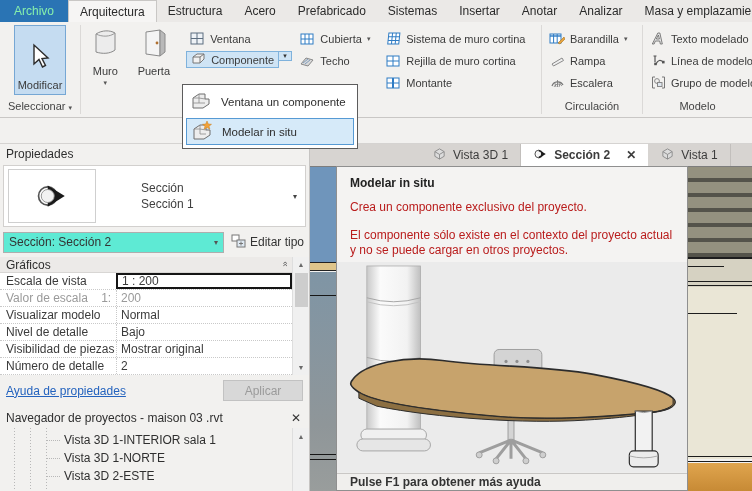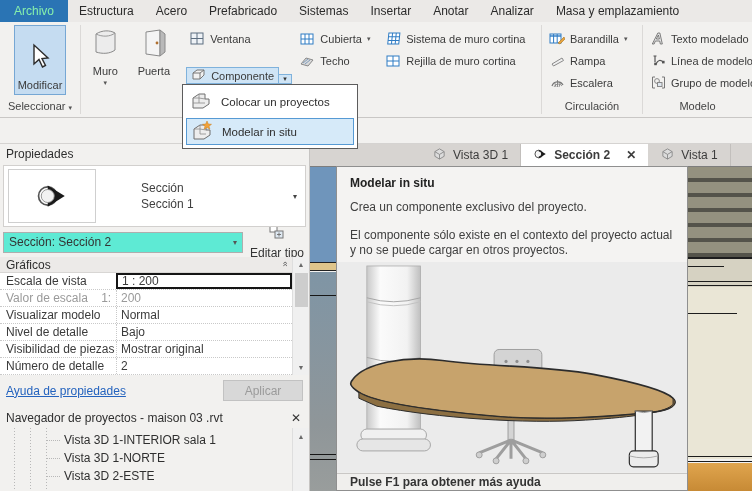--- a/index.html
+++ b/index.html
@@ -27,41 +27,41 @@
   .panel-sel { width:80px; }
   .modify-btn { margin:3px auto 0; width:52px; height:70px; background:#c5dcf1; border:1px solid #76a7d4;
     display:flex; flex-direction:column; align-items:center; justify-content:flex-end; gap:6px; padding-bottom:3px; cursor:default; }
   .bigbtn { width:52px; display:flex; flex-direction:column; align-items:center; justify-content:flex-start; padding-top:6px; gap:3px; }
   .bigbtn .blabel { font-size:11px; color:#3b3b3b; }
   .tiny-arrow { font-size:7px; color:#555; line-height:5px; }
 
   .scol { display:flex; flex-direction:column; padding-top:7px; }
   .sbtn { display:flex; align-items:center; height:19px; margin-bottom:3px; gap:5px; padding:0 3px; white-space:nowrap; }
   .sbtn .ic { width:16px; height:14px; flex:0 0 16px; display:flex; align-items:center; justify-content:center; }
-  .comp-wrap { display:flex; align-items:flex-end; height:33px; margin-bottom:3px; }
+  .comp-wrap { display:flex; align-items:flex-start; height:33px; margin-bottom:3px; }
   .comp-main { display:flex; align-items:center; gap:5px; background:#cfe4f5; border:1px solid #7fb2dc; padding:0 4px; }
   .comp-arrow { width:13px; display:flex; align-items:center; justify-content:center; background:#cfe4f5; border:1px solid #7fb2dc; border-left:none; font-size:7px; color:#333; }
 
   
   .options-strip { height:26px; background:#f2f1ef; border-bottom:1px solid #d5d3d1; }
 
   
   .main { display:flex; height:347px; }
   .left-col { width:310px; border-right:1px solid #c6c4c2; display:flex; flex-direction:column; background:#f2f1ef; }
 
   .prop-title { height:20px; display:flex; align-items:center; justify-content:space-between; padding:0 6px; font-size:12px; color:#2f2f2f; }
   .type-box { margin:1px 3px 3px; height:62px; background:#fff; border:1px solid #d2d0ce; display:flex; align-items:center; position:relative;gap:33px; }
   .type-icon-box { width:88px; height:54px; margin-left:4px; border:1px solid #cfcfcf; background:#fff; display:flex; align-items:center; justify-content:center; }
   .type-text { margin-left:12px; font-size:12px; color:#3f3f3f; line-height:16px; }
   .type-dd { position:absolute; right:8px; top:26px; font-size:8px; color:#444; }
 
   .combo-row { display:flex; align-items:center; height:24px; padding:0 3px; gap:5px; }
   .combo { flex:1; height:21px; background:#5eead4; border:1px solid #aeaeae; display:flex; align-items:center; justify-content:space-between; padding:0 5px; font-size:12px; color:#333; }
   .combo .dd { font-size:8px; color:#555; }
-  .edit-type { display:flex; align-items:center; gap:4px; font-size:12px; color:#333; padding:0 2px; white-space:nowrap;flex-direction:column; }
+  .edit-type { display:flex; align-items:center; gap:4px; font-size:12px; color:#333; padding:0 2px; white-space:nowrap; }
 
   .pgrid { display:flex; margin-top:3px; }
   .pleft { flex:1; }
   .sec-hdr { height:16px; background:#eceae8; display:flex; align-items:center; justify-content:space-between; padding:0 6px; font-size:12px; color:#2f2f2f; border-bottom:1px solid #d8d6d4; }
   .chev { font-size:9px; color:#555; letter-spacing:-2px; }
   .prow { display:flex; height:17px; align-items:stretch; border-bottom:1px dotted #c9c9c9; background:#fff; font-size:12px; }
   .prow .plabel { width:116px; padding-left:6px; display:flex; align-items:center; white-space:pre; overflow:hidden; }
   .prow .pvalue { flex:1; padding-left:4px; border-left:1px dotted #c9c9c9; display:flex; align-items:center; overflow:hidden;text-align:center; }
   .prow.editing .pvalue { border:2px solid #151515; padding-left:4px; }
   .prow.disabled .plabel, .prow.disabled .pvalue { color:#9a9a9a; }
@@ -119,35 +119,36 @@
 
   
   .dropdown { position:absolute; left:182px; top:84px; width:176px; background:#fff; border:1px solid #5c5c5c; padding:3px 3px; z-index:40; }
   .ditem { display:flex; align-items:center; gap:8px; height:27px; padding:0 3px; font-size:11.5px; color:#2e2e2e; }
   .ditem.hl { background:#d6eaf9; border:1px solid #569ad4; margin-top:3px; }
 
   
   .tooltip { position:absolute; left:336px; top:166px; width:352px; height:325px; background:#f4f3f2; border:1px solid #8f8f8f; z-index:30; display:flex; flex-direction:column; }
   .tt-body { padding:9px 13px 0; }
   .tt-title { font-weight:bold; font-size:12px; color:#222; margin-bottom:10px; }
-  .tt-p { font-size:12px; color:#404040; line-height:15px; }
+  .tt-p { font-size:12px; color:#b91c1c; line-height:15px; }
   .tt-p + .tt-p { margin-top:13px; }
   .tt-img { flex:1; margin-top:4px; }
   .tt-img svg { display:block; width:100%; height:100%; }
   .tt-footer { height:27px; border-top:1px solid #c9c7c5; background:#f0efed; display:flex; align-items:center; padding:0 13px; font-weight:bold; font-size:12px; color:#333; }
 
   .nowrap { white-space:nowrap; }
 </style>
 </head>
 <body>
 
 <div class="app">
 
   <div class="tabbar">
     <div class="rtab archivo">Archivo</div>
+    <div class="rtab active">Arquitectura</div>
     <div class="rtab">Estructura</div>
     <div class="rtab">Acero</div>
     <div class="rtab">Prefabricado</div>
     <div class="rtab">Sistemas</div>
     <div class="rtab">Insertar</div>
     <div class="rtab">Anotar</div>
     <div class="rtab">Analizar</div>
     <div class="rtab">Masa y emplazamiento</div>
   </div>
 
@@ -261,20 +262,30 @@
           <div class="sbtn">
             <span class="ic">
               <svg width="14" height="12" viewBox="0 0 14 12">
                   <rect x="1" y="1" width="12" height="10" fill="#fff" stroke="#2f7cc4"></rect>
                   <line x1="7" y1="1" x2="7" y2="11" stroke="#2f7cc4"></line>
                   <line x1="1" y1="6" x2="13" y2="6" stroke="#2f7cc4"></line>
                 </svg>
             </span>
             <span class="lbl">Rejilla de muro cortina</span>
           </div>
+          <div class="sbtn">
+            <span class="ic">
+              <svg width="14" height="12" viewBox="0 0 14 12">
+                  <rect x="1" y="1" width="12" height="10" fill="#fff" stroke="#2f7cc4"></rect>
+                  <rect x="6" y="1" width="2" height="10" fill="#2f7cc4"></rect>
+                  <line x1="1" y1="6" x2="13" y2="6" stroke="#2f7cc4"></line>
+                </svg>
+            </span>
+            <span class="lbl">Montante</span>
+          </div>
         </div>
       </div>
       <div class="panel-footer"></div>
     </div>
     <div class="psep"></div>
 
     <div class="panel" style="width:100px;">
       <div class="panel-body">
         <div class="scol" style="width:100%; padding-left:4px;">
           <div class="sbtn">
@@ -516,21 +527,21 @@
   </div>
 
   <div class="dropdown">
     <div class="ditem">
       <span>
         <svg width="24" height="22" viewBox="0 0 24 22">
             <path d="M4 8 L10 4 L16 4 L16 9 L20 9 L20 14 L14 18 L4 18 Z" fill="#ededed" stroke="#6e6e6e"></path>
             <path d="M4 8 L10 8 L10 4 M10 8 L16 9 M10 8 L10 13 L16 13 M10 13 L4 13" fill="none" stroke="#8a8a8a" stroke-width="0.8"></path>
           </svg>
       </span>
-      <span>Colocar un proyectos</span>
+      <span>Ventana un componente</span>
     </div>
     <div class="ditem hl">
       <span>
         <svg width="24" height="22" viewBox="0 0 24 22">
             <path d="M4 9 L10 5 L16 5 L16 10 L20 10 L20 15 L14 19 L4 19 Z" fill="#ededed" stroke="#6e6e6e"></path>
             <path d="M4 9 L10 9 L10 5 M10 9 L16 10 M10 9 L10 14 L16 14" fill="none" stroke="#8a8a8a" stroke-width="0.8"></path>
             <path d="M17 1 L18.3 4 L21.5 4.3 L19 6.2 L19.9 9.2 L17 7.5 L14.1 9.2 L15 6.2 L12.5 4.3 L15.7 4 Z" fill="#f2a23a" stroke="#c67f1e" stroke-width="0.5"></path>
           </svg>
       </span>
       <span>Modelar in situ</span>

